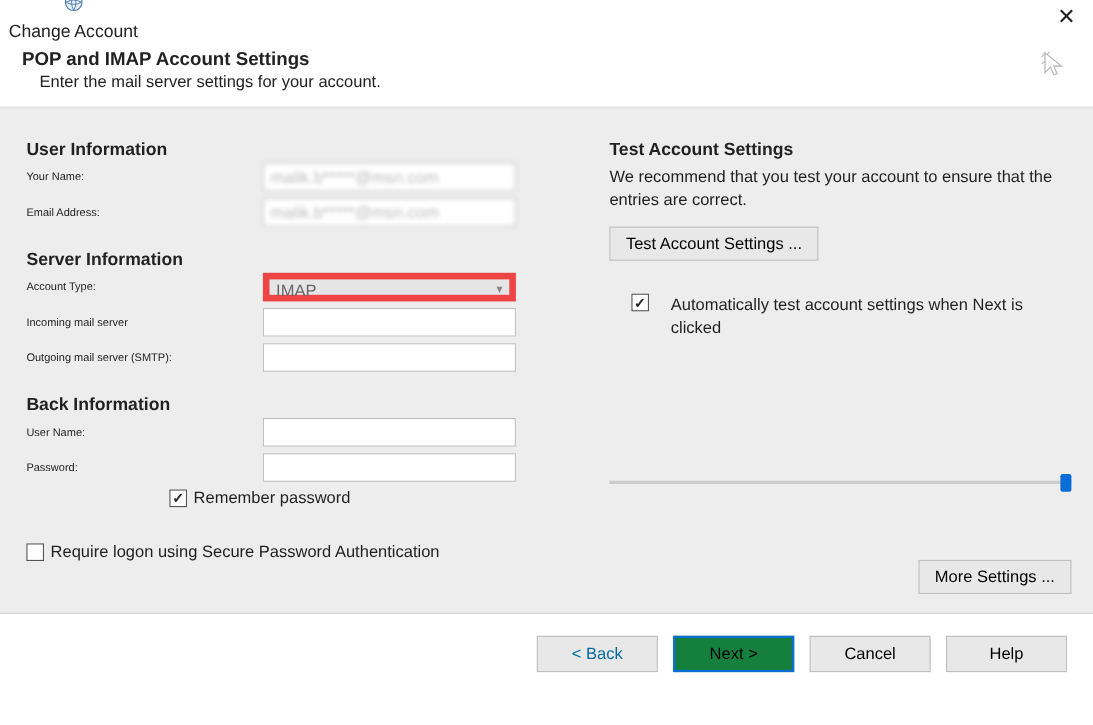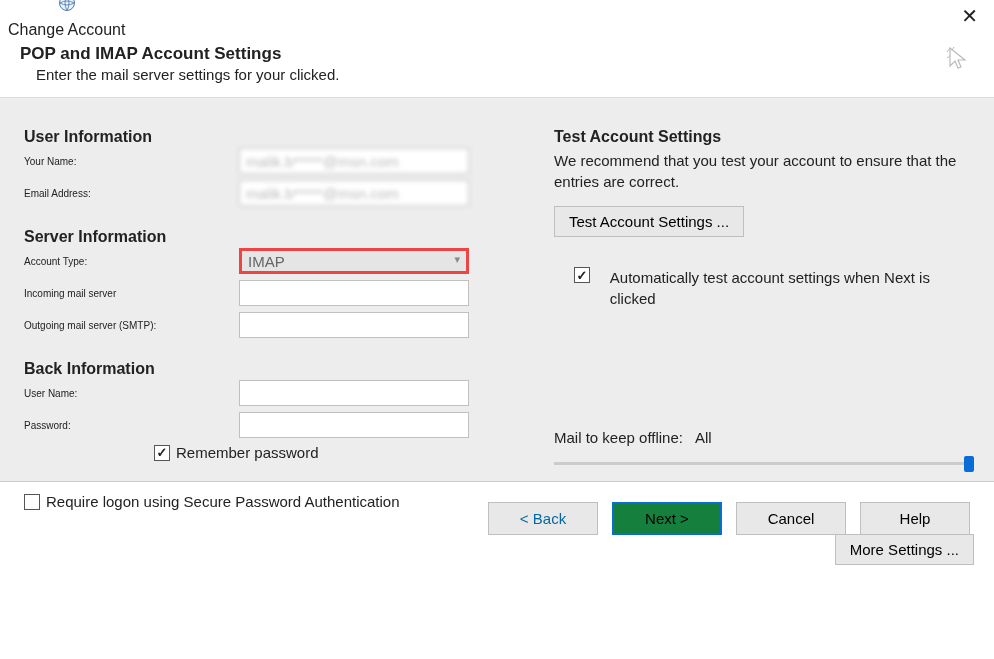--- a/index.html
+++ b/index.html
@@ -57,21 +57,21 @@
     .cursor-icon {
       margin-right: 8px;
       color: #888;
     }
     .content {
       background: #ededed;
       border-top: 1px solid #ddd;
       padding: 30px 24px 20px 24px;
       display: flex;
       gap: 60px;
-      height: 384px;
+      height: 460px;
     }
     .left-col {
       flex: 0 0 470px;
     }
     .right-col {
       flex: 1;
     }
     .section-title {
       font-weight: 700;
       font-size: 16px;
@@ -99,21 +99,21 @@
       filter: blur(2px);
       font-size: 15px;
     }
     .select-wrap {
       position: relative;
       width: 230px;
     }
     .select {
       width: 230px;
       height: 26px;
-      border: 3px solid #ef4444;
+      border: 6px solid #ef4444;
       background: #e5e5e5;
       padding: 2px 6px;
       font-size: 15px;
       color: #666;
       display: flex;
       justify-content: space-between;
     }
     .select-chevron {
       color: #888;
       font-size: 11px;
@@ -235,21 +235,21 @@
       </svg>
     </span>
     <span class="titlebar-title">Change Account</span>
   </div>
   <span class="close-x">✕</span>
 </div>
 
 <div class="header">
   <div>
     <div class="header-title">POP and IMAP Account Settings</div>
-    <div class="header-sub">Enter the mail server settings for your clicked.</div>
+    <div class="header-sub">Enter the mail server settings for your account.</div>
   </div>
   <span class="cursor-icon">
     <svg width="24" height="28" viewBox="0 0 24 28">
       <path d="M4 2 L4 20 L9 15 L12 22 L15 21 L12 14 L19 14 Z" fill="none" stroke="#bbb" stroke-width="1.2"></path>
       <path d="M1 6 L4 2 M8 1 L6 4 M1 12 L4 10" stroke="#bbb" stroke-width="1"></path>
     </svg>
   </span>
 </div>
 
 <div class="content">
@@ -317,24 +317,20 @@
     <div class="section-title">Test Account Settings</div>
     <div class="test-desc">We recommend that you test your account to ensure that the entries are correct.</div>
     <button class="btn">Test Account Settings ...</button>
 
     <div class="auto-test-row">
       <span class="checkbox checked"></span>
       <span class="auto-test-label">Automatically test account settings when Next is clicked</span>
     </div>
 
     <div class="offline-section">
-      <div class="offline-row">
-        <span>Mail to keep offline:</span>
-        <span>All</span>
-      </div>
       <div class="slider-wrap">
         <div class="slider-track"></div>
         <div class="slider-thumb"></div>
       </div>
     </div>
 
     <div class="more-settings-row">
       <button class="btn">More Settings ...</button>
     </div>
 

